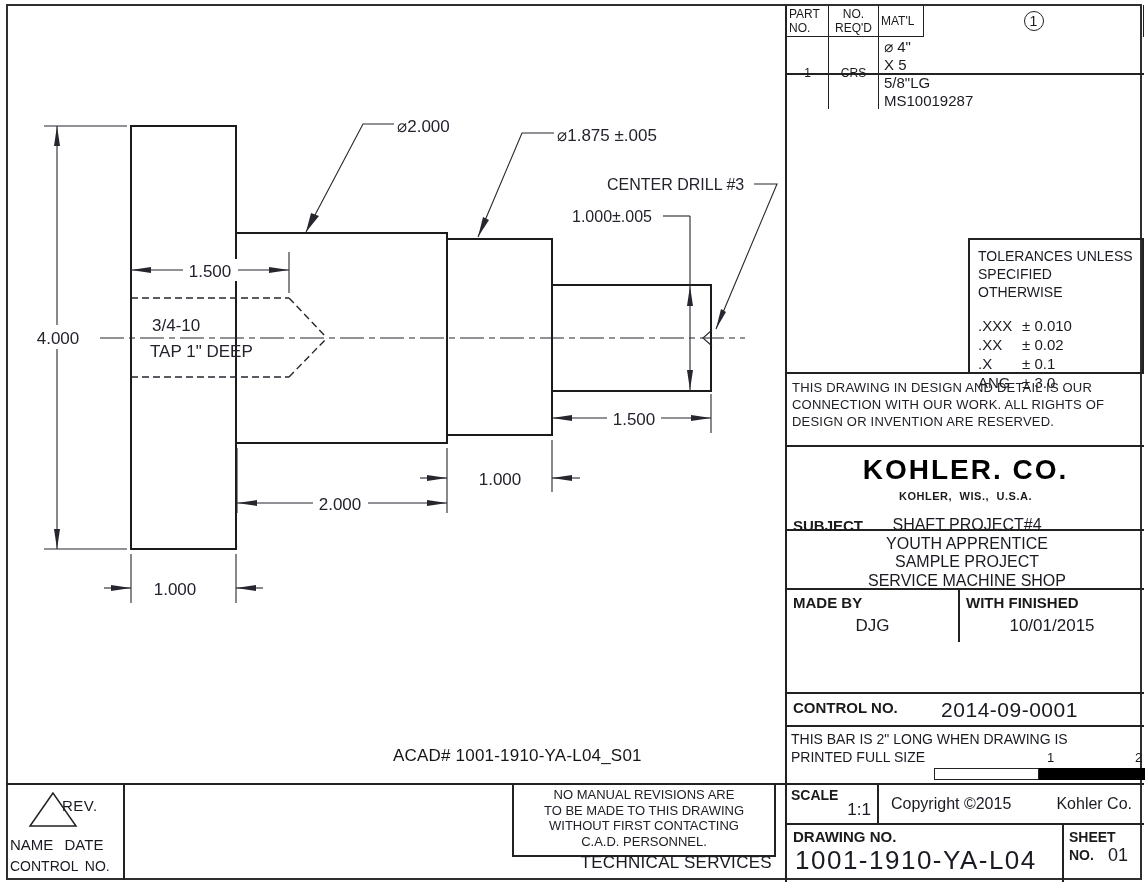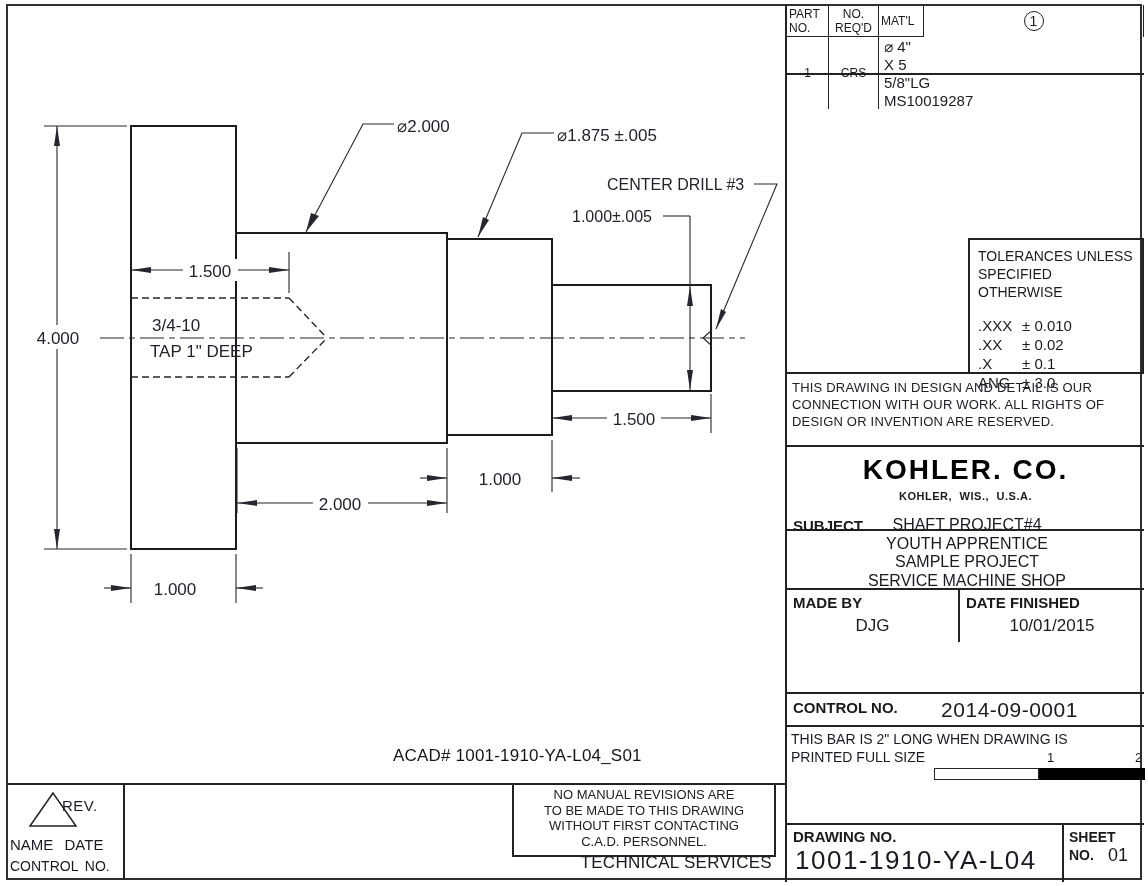--- a/index.html
+++ b/index.html
@@ -269,21 +269,21 @@
       <div>SERVICE MACHINE SHOP</div>
     </div>
   </div>
 
   <div class="abs twocell">
     <div class="tc-left">
       <div class="tc-label">MADE BY</div>
       <div class="tc-value">DJG</div>
     </div>
     <div class="tc-right">
-      <div class="tc-label">DATE FINISHED</div>
+      <div class="tc-label">WITH FINISHED</div>
       <div class="tc-value">10/01/2015</div>
     </div>
   </div>
 
 
   <div class="abs control">
     <div class="ctl-label">CONTROL NO.</div>
     <div class="ctl-value">2014-09-0001</div>
   </div>
 
@@ -293,20 +293,30 @@
       <div>PRINTED FULL SIZE</div>
     </div>
     <span class="tick" style="left:260px;">1</span>
     <span class="tick" style="left:348px;">2</span>
     <div class="scalebar">
       <span class="bar-white"></span>
       <span class="bar-black"></span>
     </div>
   </div>
 
+  <div class="abs scalerow">
+    <div class="sc-left">
+      <div class="sc-label">SCALE</div>
+      <div class="sc-value">1:1</div>
+    </div>
+    <div class="sc-right">
+      <span>Copyright ©2015</span>
+      <span>Kohler Co.</span>
+    </div>
+  </div>
 
   <div class="abs drawrow">
     <div class="dr-left">
       <div class="dr-label">DRAWING NO.</div>
       <div class="dr-no">1001-1910-YA-L04</div>
     </div>
     <div class="dr-right">
       <div class="sheet-label">SHEET</div>
       <div class="sheet-no-label">NO.</div>
       <div class="sheet-no">01</div>

